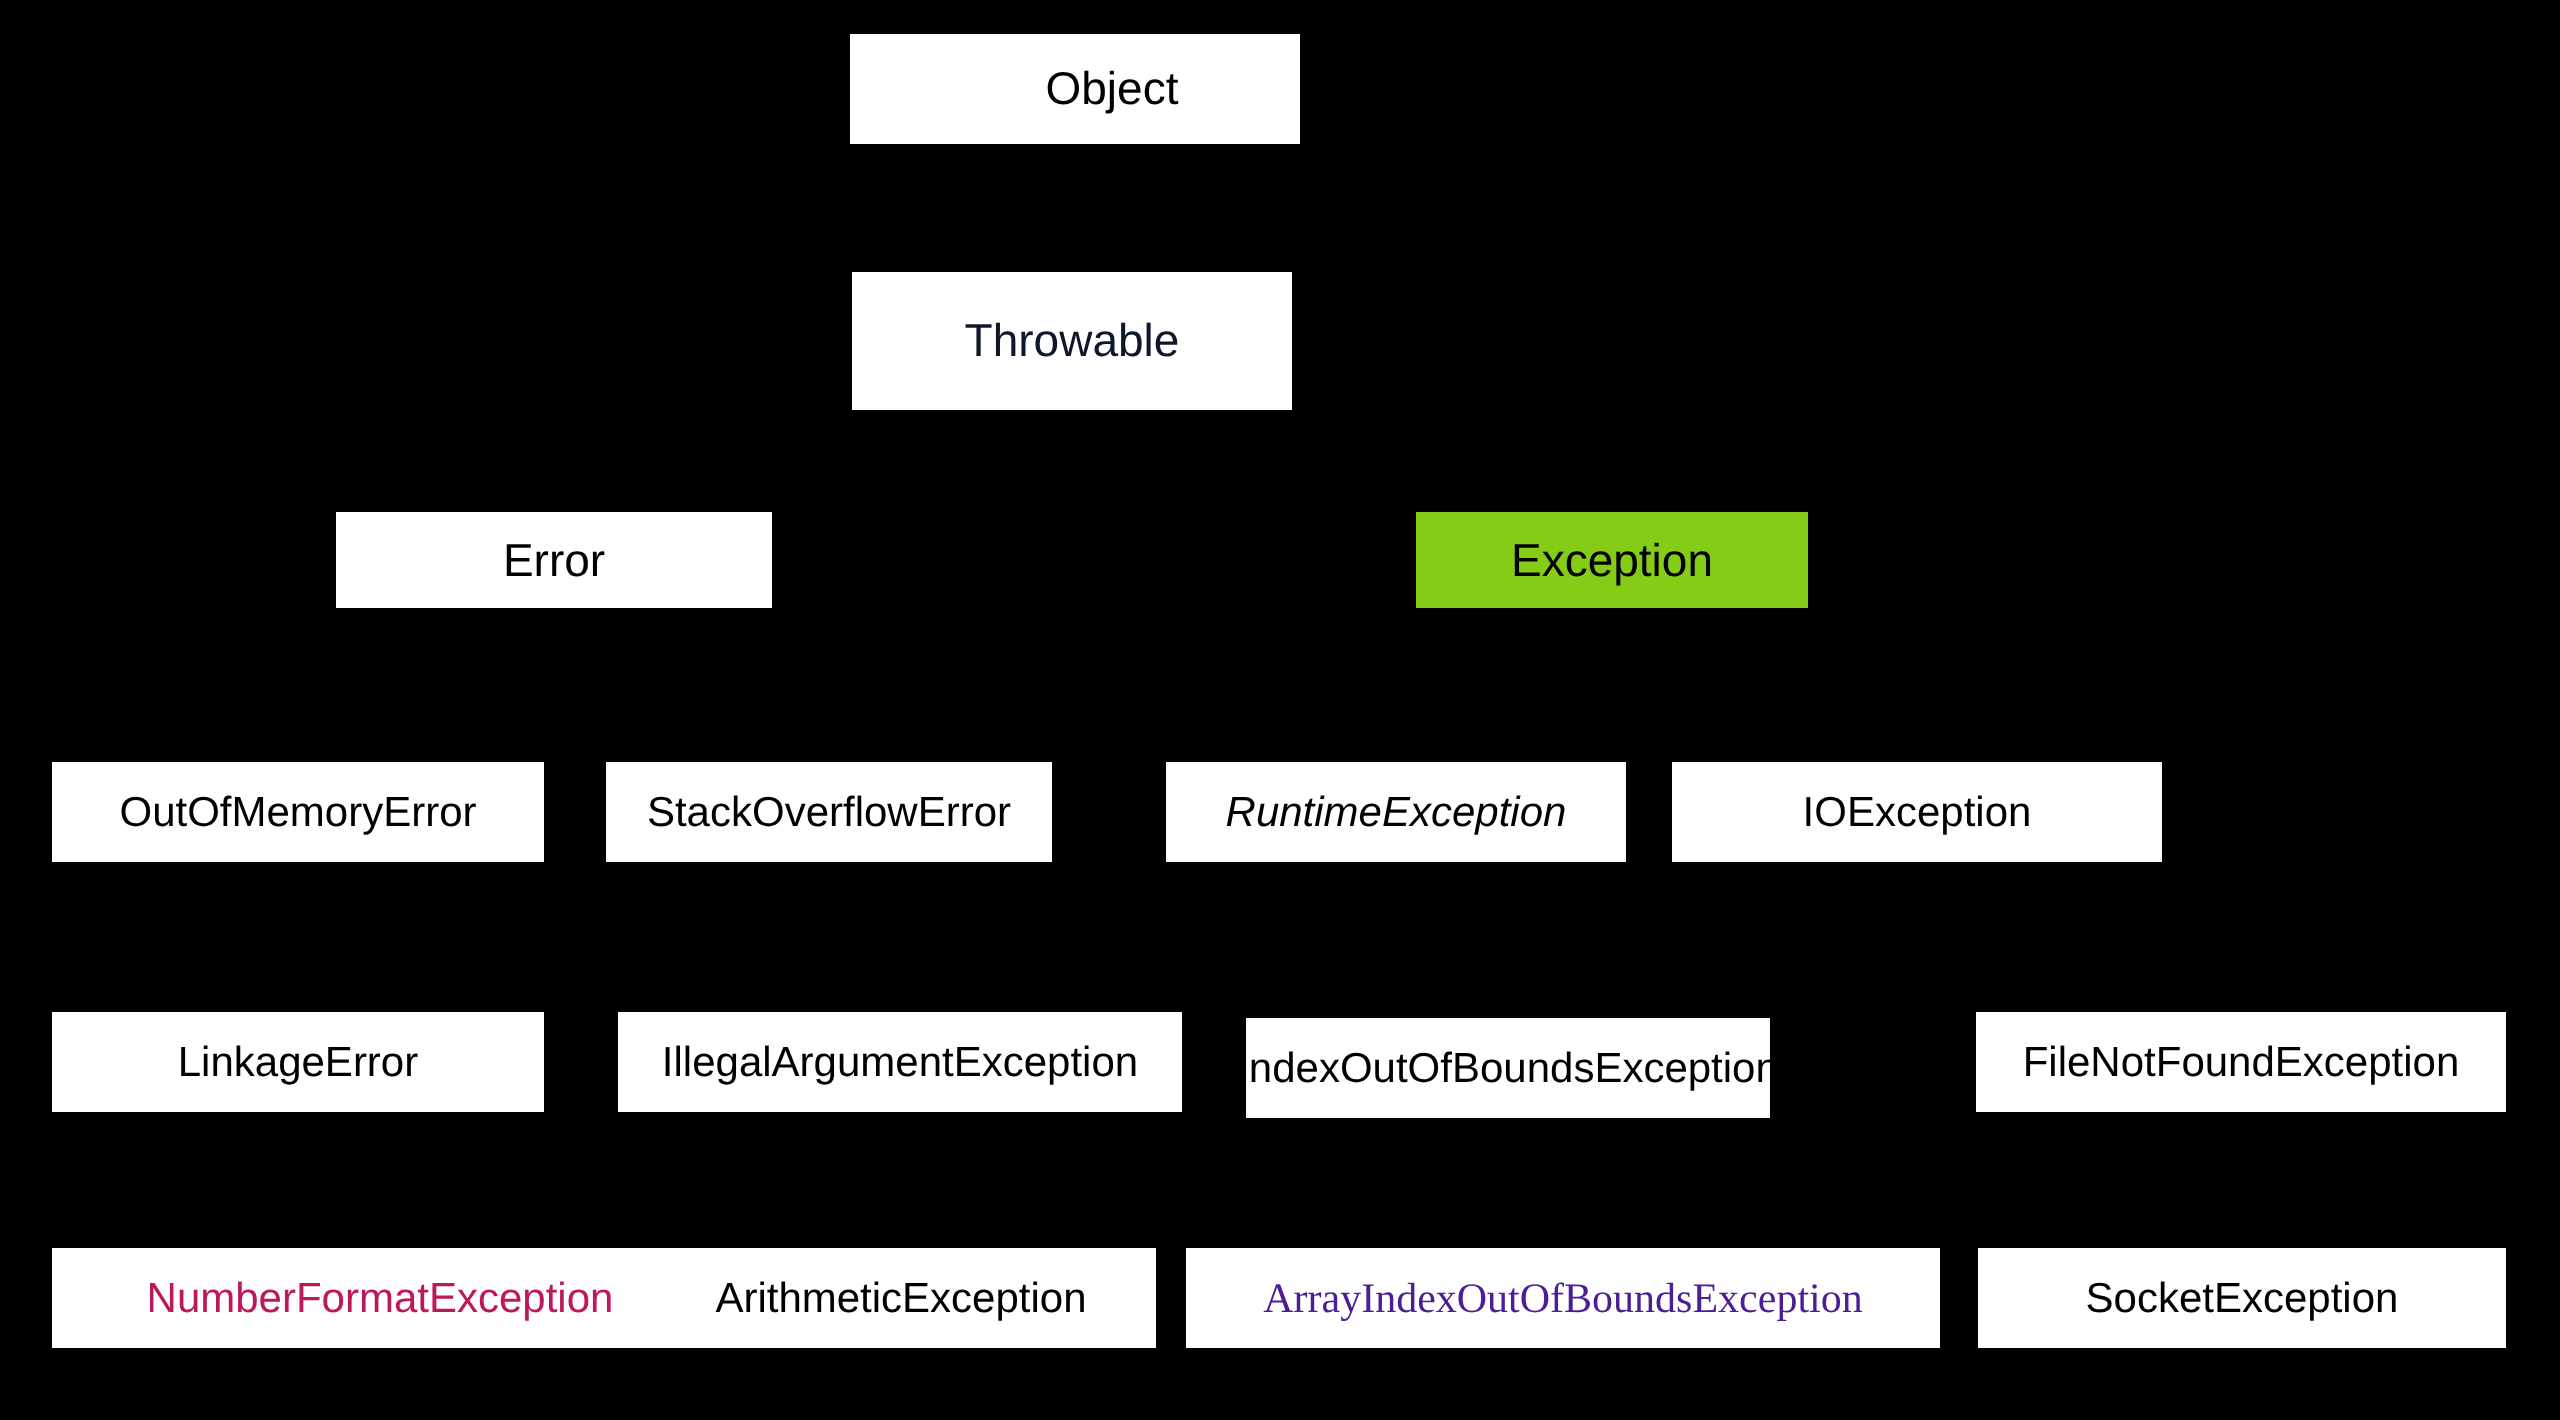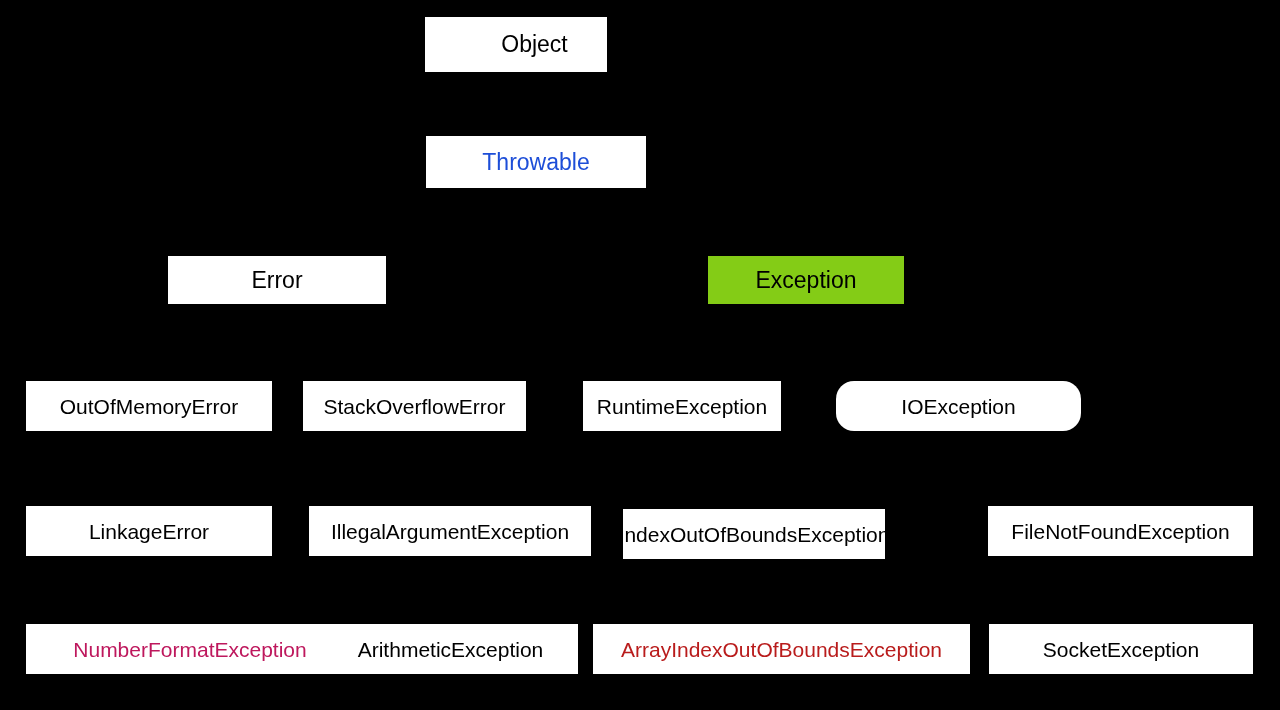--- a/index.html
+++ b/index.html
@@ -36,61 +36,61 @@
   .tier-1 .label { font-size: 23px; }
   .tier-2 .label { font-size: 23px; }
   .tier-3 .label { font-size: 21px; }
   .tier-4 .label { font-size: 21px; }
   .tier-5 .label { font-size: 21px; }
 </style>
 </head>
 <body>
 
 <div id="diagram" style="width: 1280px; height: 710px; background: rgb(0, 0, 0);">
-    <div class="node tier-0" style="left: 425px; top: 17px; width: 182px; height: 55px; background: rgb(255, 255, 255); color: rgb(0, 0, 0); padding-left: 37px;">
+    <div class="node tier-0" style="left: 425px; top: 17px; width: 225px; height: 55px; background: rgb(255, 255, 255); color: rgb(0, 0, 0); padding-left: 37px;">
       <span class="label">Object</span>
     </div>
-    <div class="node tier-1" style="left: 426px; top: 136px; width: 220px; height: 52px; background: rgb(255, 255, 255); color: #1d4ed8;">
+    <div class="node tier-1" style="left: 426px; top: 136px; width: 220px; height: 69px; background: rgb(255, 255, 255); color: #0f172a;">
       <span class="label">Throwable</span>
     </div>
     <div class="node tier-2" style="left: 168px; top: 256px; width: 218px; height: 48px; background: rgb(255, 255, 255); color: rgb(0, 0, 0);">
       <span class="label">Error</span>
     </div>
     <div class="node tier-2" style="left: 708px; top: 256px; width: 196px; height: 48px; background: #84cc16; color: rgb(0, 0, 0);">
       <span class="label">Exception</span>
     </div>
     <div class="node tier-3" style="left: 26px; top: 381px; width: 246px; height: 50px; background: rgb(255, 255, 255); color: rgb(0, 0, 0);">
       <span class="label">OutOfMemoryError</span>
     </div>
     <div class="node tier-3" style="left: 303px; top: 381px; width: 223px; height: 50px; background: rgb(255, 255, 255); color: rgb(0, 0, 0);">
       <span class="label">StackOverflowError</span>
     </div>
-    <div class="node tier-3" style="left: 583px; top: 381px; width: 198px; height: 50px; background: rgb(255, 255, 255); color: rgb(0, 0, 0);">
+    <div class="node tier-3" style="left: 583px; top: 381px; width: 230px; height: 50px; background: rgb(255, 255, 255); color: rgb(0, 0, 0); font-style: italic;">
       <span class="label">RuntimeException</span>
     </div>
-    <div class="node tier-3" style="left: 836px; top: 381px; width: 245px; height: 50px; background: rgb(255, 255, 255); color: rgb(0, 0, 0); border-radius: 18px;">
+    <div class="node tier-3" style="left: 836px; top: 381px; width: 245px; height: 50px; background: rgb(255, 255, 255); color: rgb(0, 0, 0);">
       <span class="label">IOException</span>
     </div>
     <div class="node tier-4" style="left: 26px; top: 506px; width: 246px; height: 50px; background: rgb(255, 255, 255); color: rgb(0, 0, 0);">
       <span class="label">LinkageError</span>
     </div>
     <div class="node tier-4" style="left: 309px; top: 506px; width: 282px; height: 50px; background: rgb(255, 255, 255); color: rgb(0, 0, 0);">
       <span class="label">IllegalArgumentException</span>
     </div>
     <div class="node tier-4" style="left: 623px; top: 509px; width: 262px; height: 50px; background: rgb(255, 255, 255); color: rgb(0, 0, 0);">
       <span class="label">IndexOutOfBoundsException</span>
     </div>
     <div class="node tier-4" style="left: 988px; top: 506px; width: 265px; height: 50px; background: rgb(255, 255, 255); color: rgb(0, 0, 0);">
       <span class="label">FileNotFoundException</span>
     </div>
     <div class="node tier-5" style="left: 26px; top: 624px; width: 328px; height: 50px; background: rgb(255, 255, 255); color: #be185d;">
       <span class="label">NumberFormatException</span>
     </div>
     <div class="node tier-5" style="left: 323px; top: 624px; width: 255px; height: 50px; background: rgb(255, 255, 255); color: rgb(0, 0, 0);">
       <span class="label">ArithmeticException</span>
     </div>
-    <div class="node tier-5" style="left: 593px; top: 624px; width: 377px; height: 50px; background: rgb(255, 255, 255); color: #b91c1c;">
+    <div class="node tier-5" style="left: 593px; top: 624px; width: 377px; height: 50px; background: rgb(255, 255, 255); color: #4c1d95; font-family: Liberation Serif, serif;">
       <span class="label">ArrayIndexOutOfBoundsException</span>
     </div>
     <div class="node tier-5" style="left: 989px; top: 624px; width: 264px; height: 50px; background: rgb(255, 255, 255); color: rgb(0, 0, 0);">
       <span class="label">SocketException</span>
     </div>
   </div>
 
 </body></html>

